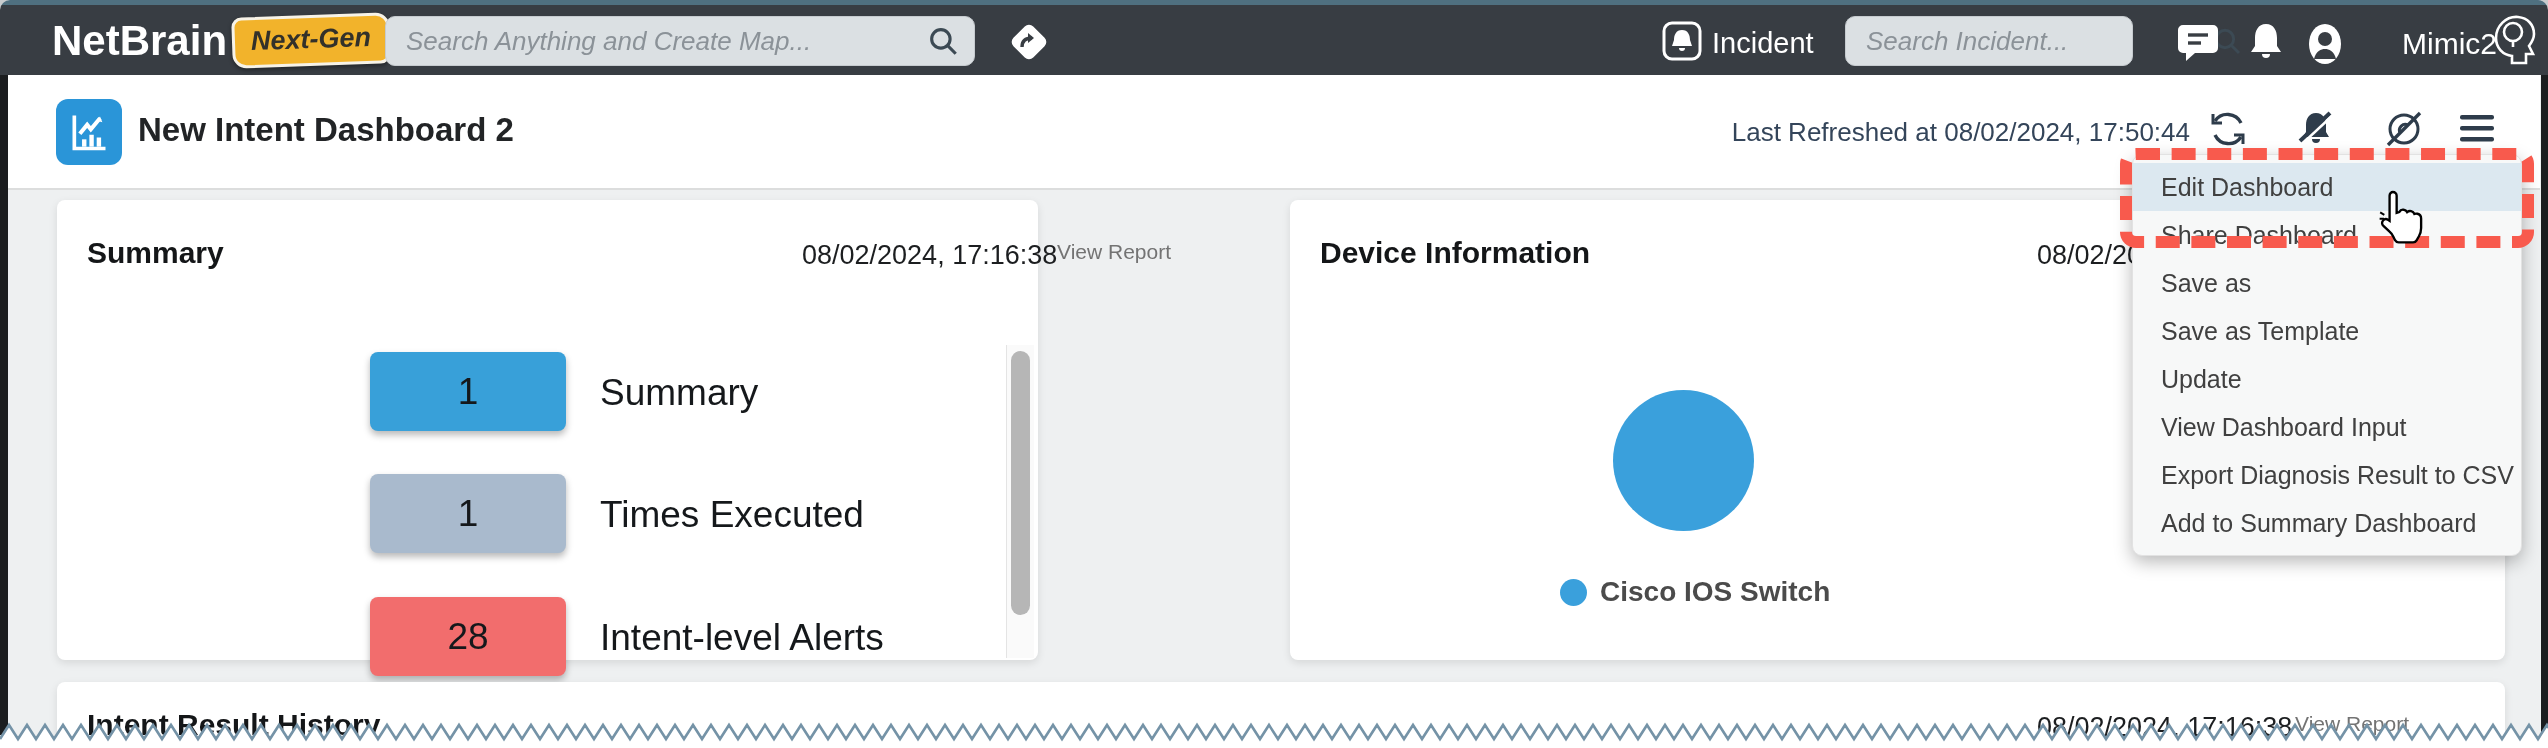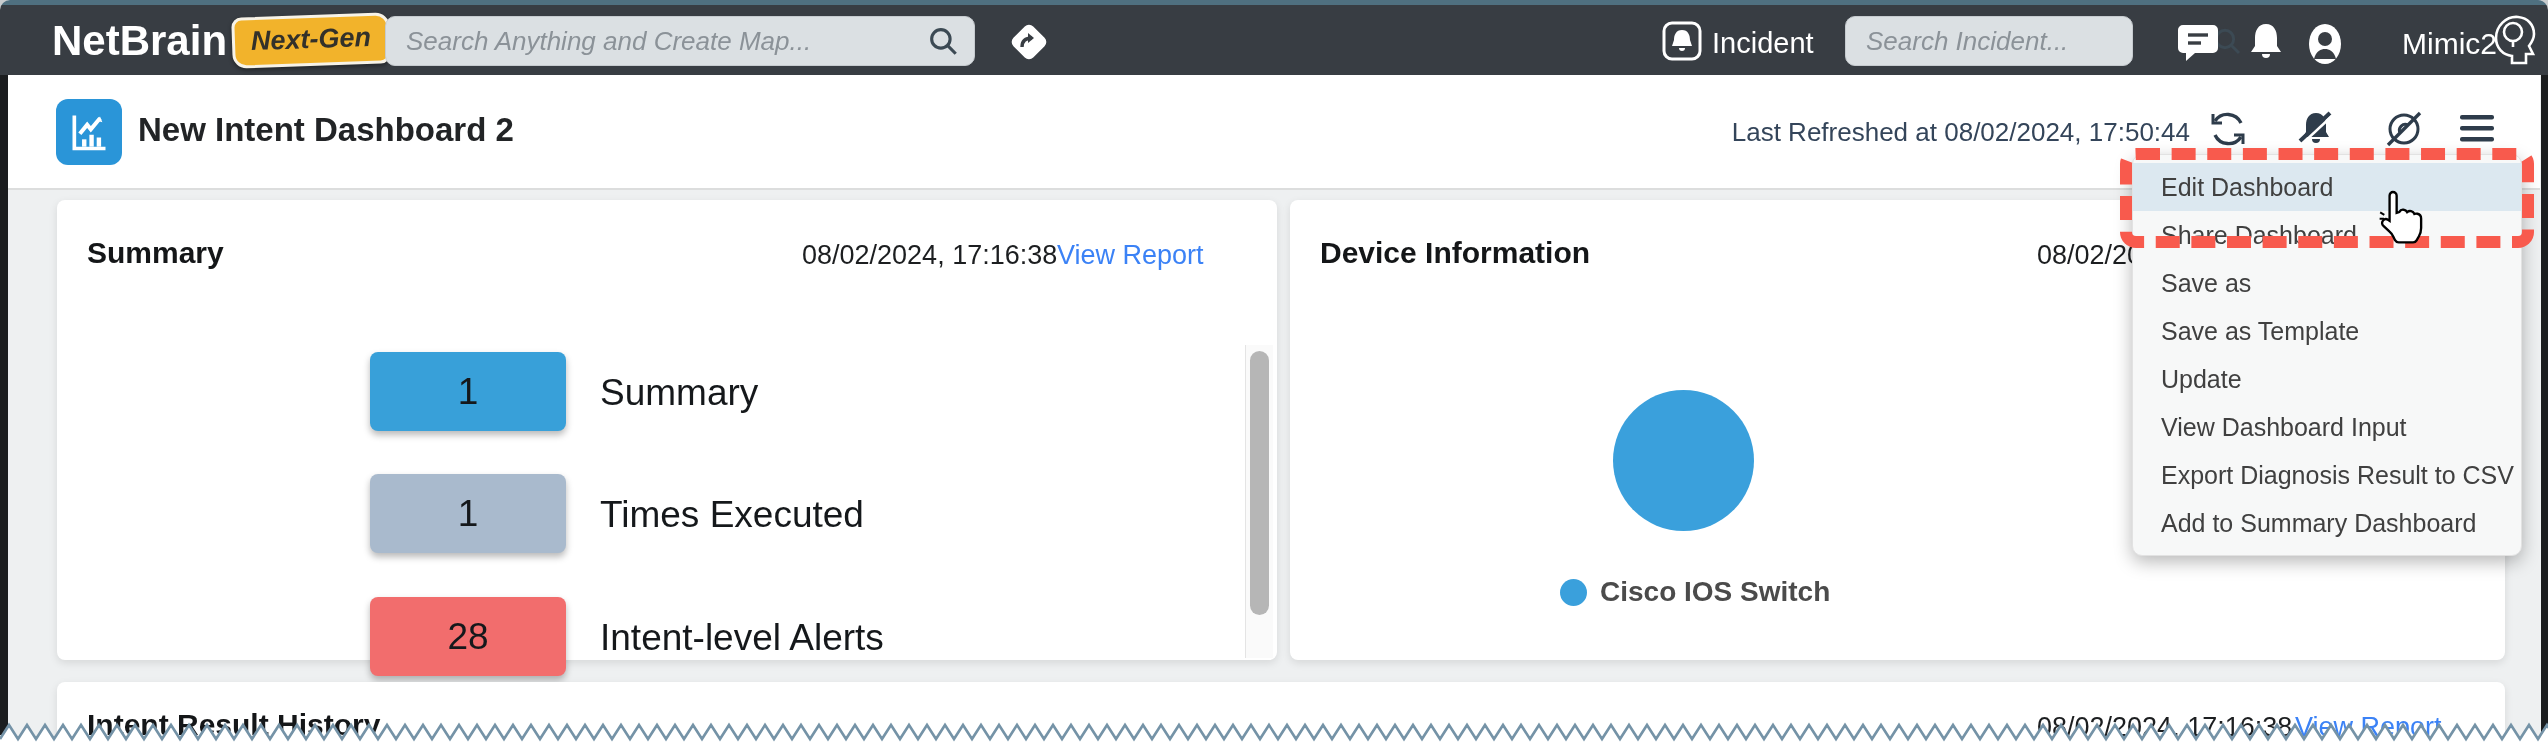--- a/index.html
+++ b/index.html
@@ -37,23 +37,23 @@
   .dash-icon { position:absolute; left:48px; top:24px; width:66px; height:66px; background:#2a95d8;
                border-radius:12px; display:flex; align-items:center; justify-content:center; }
   .page-title { position:absolute; left:130px; top:36px; font-size:33px; font-weight:700; color:#222426; white-space:nowrap; }
   .refreshed { position:absolute; right:350px; top:42px; font-size:26px; color:#34455a; white-space:nowrap; }
   .hdr-icon { position:absolute; top:30px; cursor:pointer; }
 
   
   .card { position:absolute; background:#fff; border-radius:8px; box-shadow:0 3px 8px rgba(0,0,0,.10); }
   .card-title { position:absolute; left:30px; top:36px; font-size:30px; font-weight:700; color:#141618; white-space:nowrap; }
   .card-ts { position:absolute; top:40px; font-size:27px; color:#1c1e20; white-space:nowrap; }
-  .view-report { position:absolute; top:40px; font-size:27px; color:#3b82f6; cursor:pointer; white-space:nowrap; }
-
-  .card-summary  { left:57px;   top:200px; width:1220px; height:460px; }
+  .view-report { position:absolute; top:40px; font-size:21px; color:#737373; cursor:pointer; white-space:nowrap; }
+
+  .card-summary  { left:57px;   top:200px; width:981px; height:460px; }
   .card-device   { left:1290px; top:200px; width:1215px; height:460px; }
   .card-history  { left:57px;   top:682px; width:2448px; height:120px; }
 
   .stat-box { position:absolute; left:313px; width:196px; height:79px; border-radius:8px;
               box-shadow:0 4px 7px rgba(0,0,0,.28); display:flex; align-items:center;
               justify-content:center; font-size:37px; color:#15181b; cursor:pointer; }
   .stat-label { position:absolute; left:543px; font-size:37px; color:#15181b; white-space:nowrap; }
 
   .scroll-track { position:absolute; right:4px; top:145px; width:28px; height:313px;
                   background:#fafafa; border-left:1px solid #e4e4e4; }

